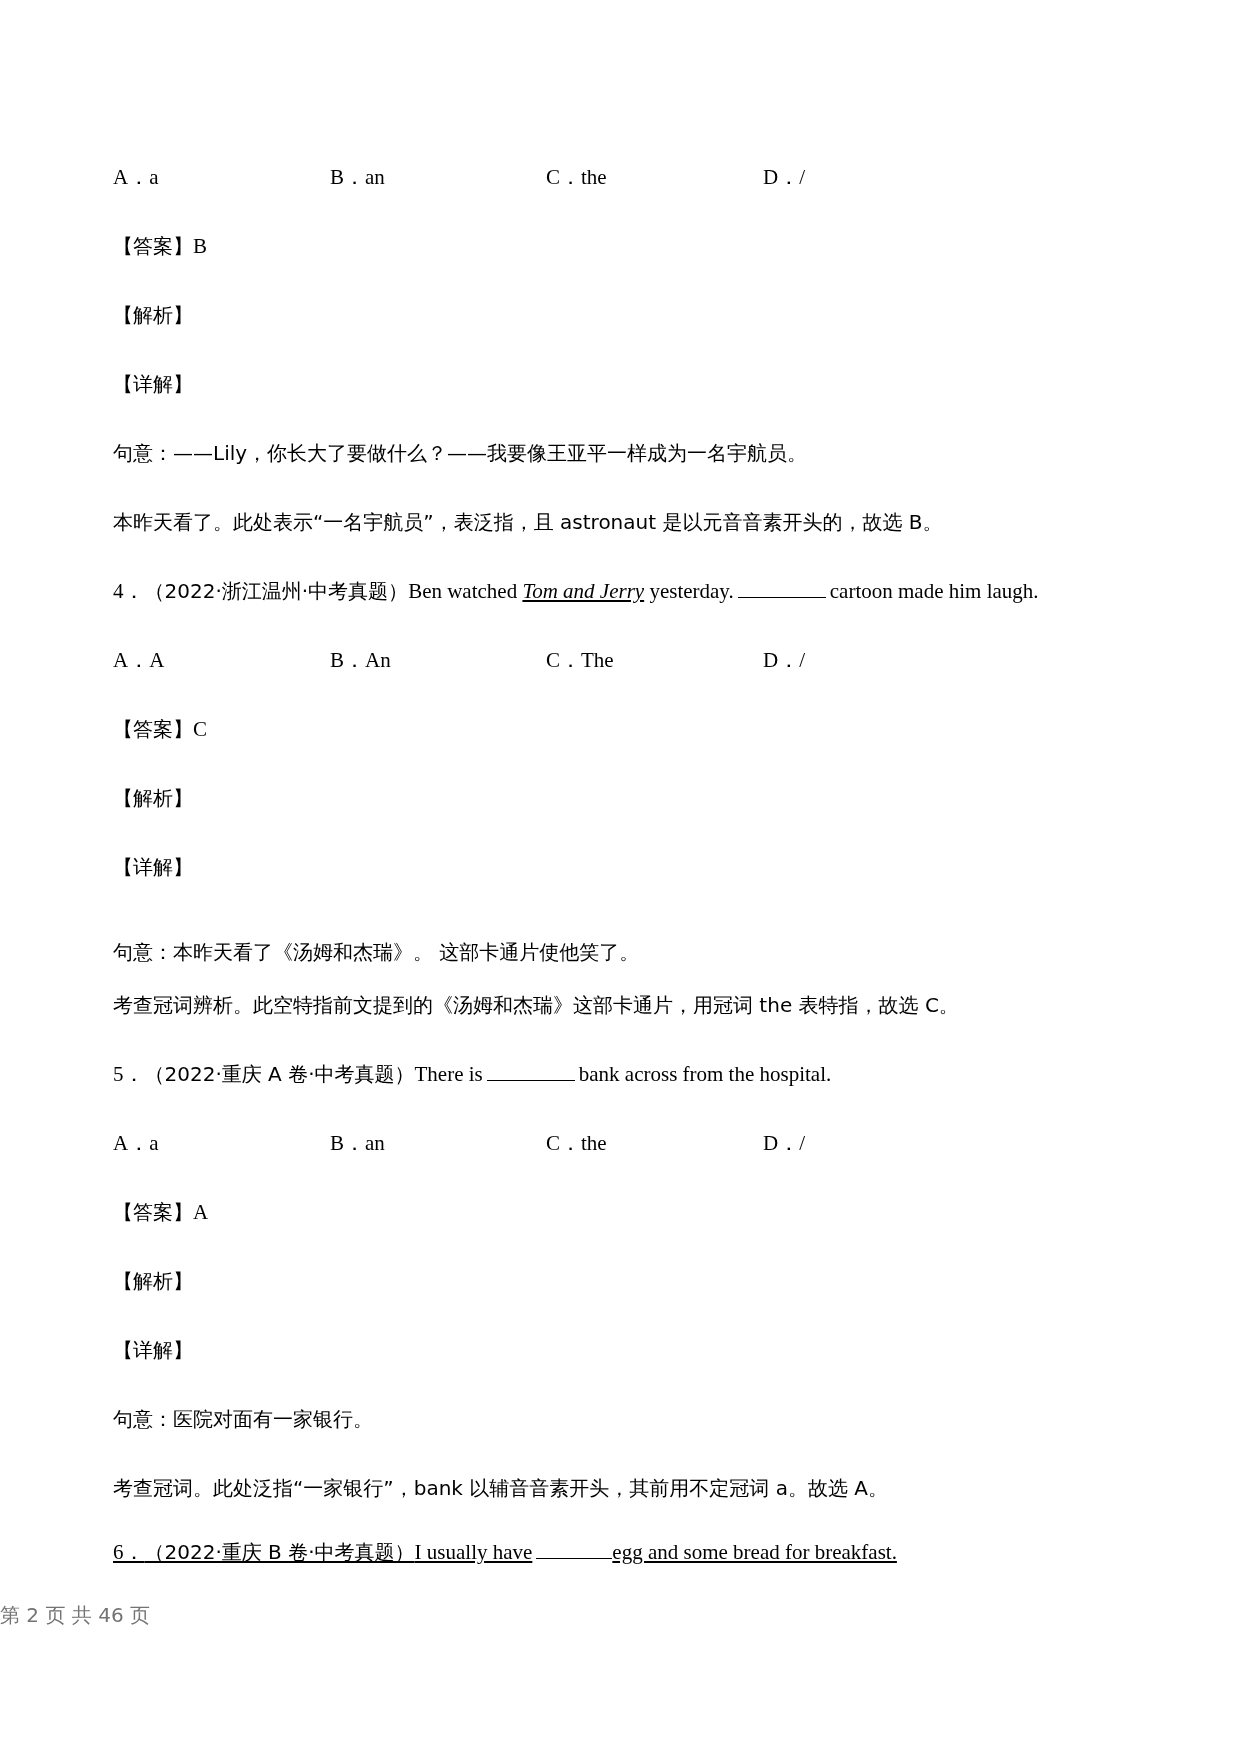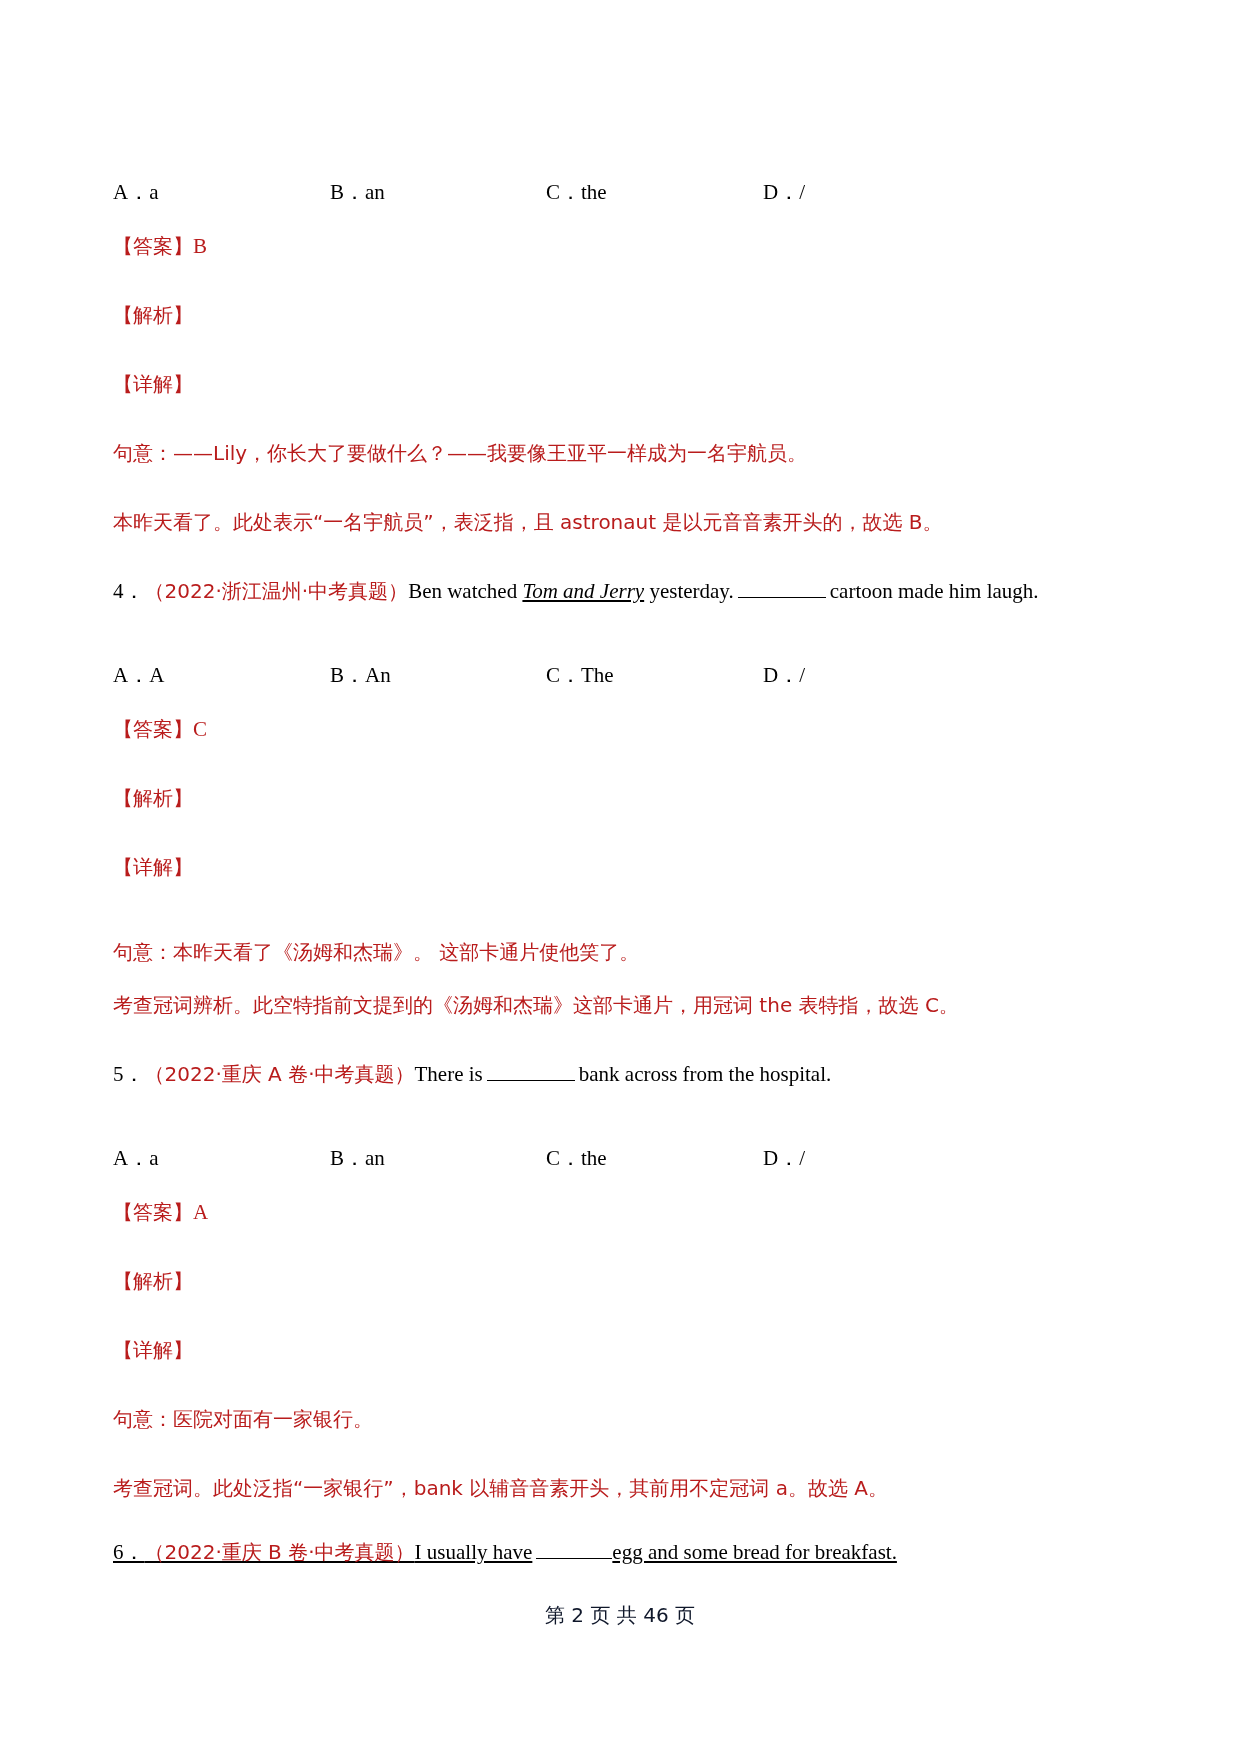--- a/index.html
+++ b/index.html
@@ -16,25 +16,25 @@
       font-size: 21px;
       color: #000000;
     }
     .line {
       position: absolute;
       left: 113px;
       height: 30px;
       line-height: 30px;
       white-space: nowrap;
     }
-    .red { color: #b91c1c; }
+    .red { color: #000000; }
     .cjk { font-family: "DejaVu Sans", "Liberation Sans", sans-serif; font-size: 20px; }
     .opt {
       position: absolute;
-      top: 15px;
+      top: 0;
       white-space: nowrap;
     }
     .opt-a { left: 0; }
     .opt-b { left: 217px; }
     .opt-c { left: 433px; }
     .opt-d { left: 650px; }
     .options { width: 900px; }
     .blank {
       display: inline-block;
       border-bottom: 1.3px solid #000;
@@ -43,25 +43,24 @@
       margin: 0 4px;
     }
     .blank-8 { width: 88px; }
     .blank-7 { width: 76px; margin-right: 0; }
     .italic { font-style: italic; text-decoration: underline; }
     .footer {
       position: absolute;
       top: 1600px;
       left: 0;
       width: 1240px;
-      text-align: center;
       line-height: 30px;
       font-family: "DejaVu Sans", "Liberation Sans", sans-serif;
       font-size: 20px;
-      color: #0f172a;
+      color: #737373;
     }
   </style>
 </head>
 <body>
 
 <div class="line options" style="top:162px;">
   <span class="opt opt-a"><span>A．</span><span>a</span></span>
   <span class="opt opt-b"><span>B．</span><span>an</span></span>
   <span class="opt opt-c"><span>C．</span><span>the</span></span>
   <span class="opt opt-d"><span>D．</span><span>/</span></span>

